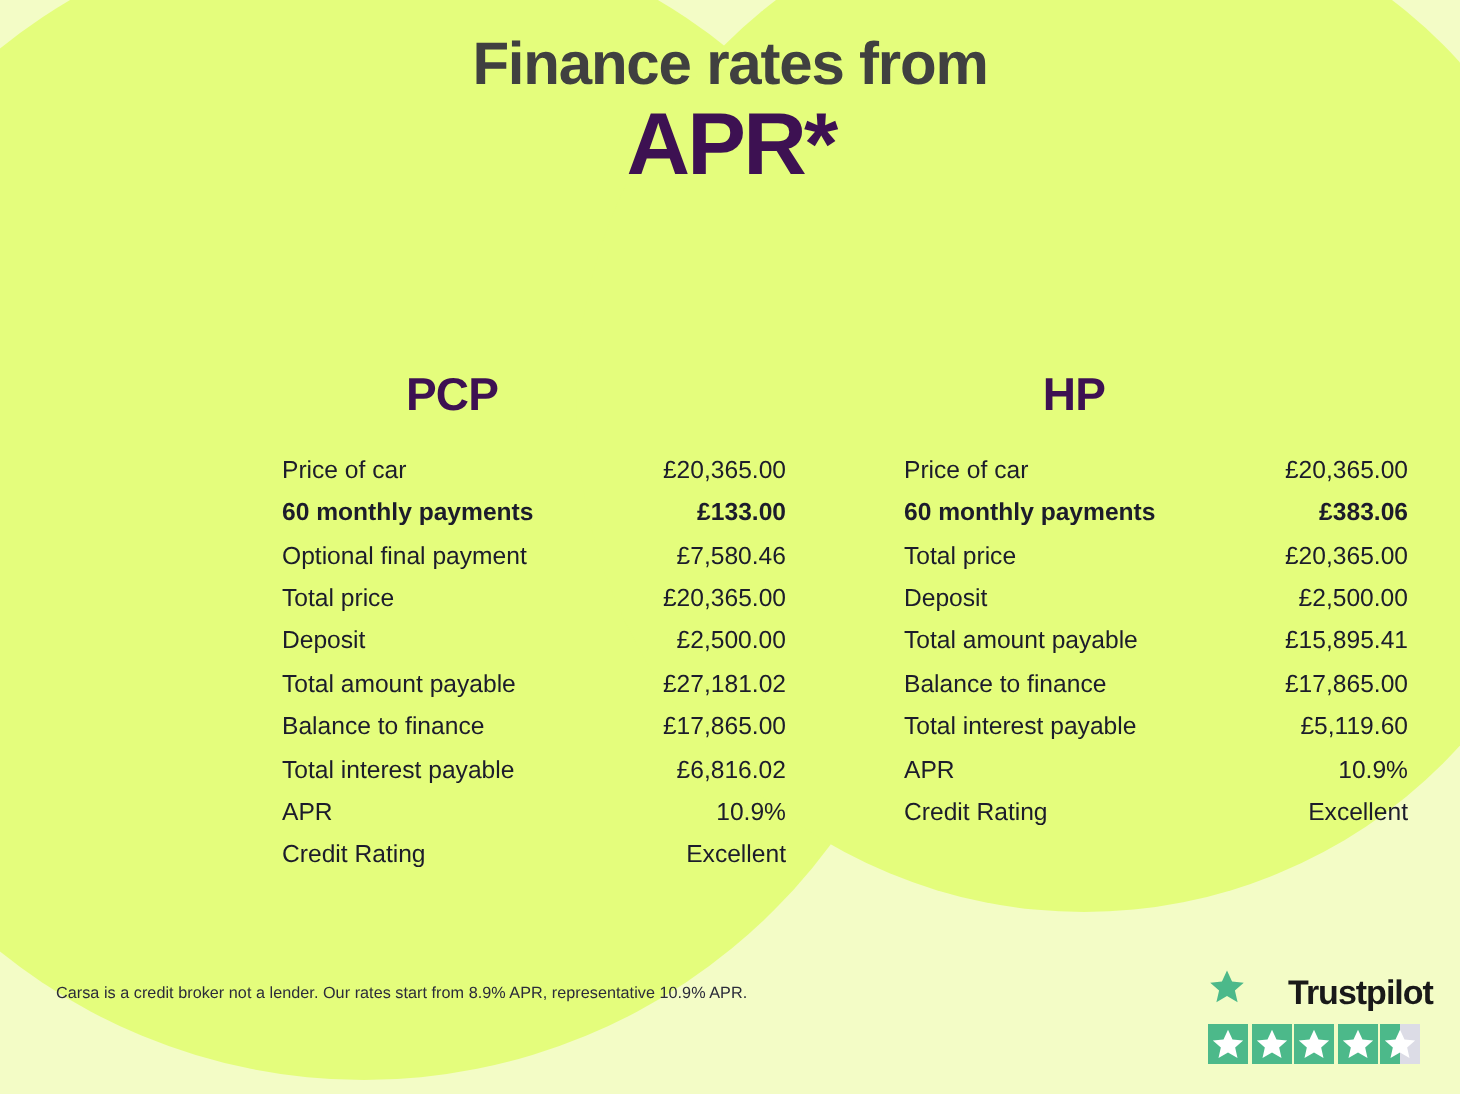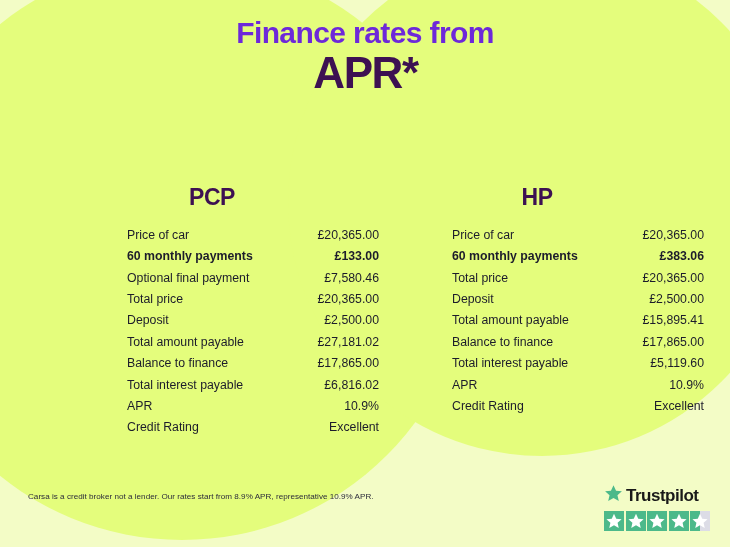--- a/index.html
+++ b/index.html
@@ -44,21 +44,21 @@
   
   #header {
     position: absolute;
     left: 0;
     top: 16px;
     width: 730px;
     text-align: center;
     z-index: 3;
   }
   #headline-small {
-    color: #6d28d9;
+    color: #404040;
     font-size: 30px;
     font-weight: bold;
     letter-spacing: -0.6px;
     line-height: 1.1;
   }
   #headline-big-wrap {
     margin-top: 2px;
     display: flex;
     align-items: baseline;
     justify-content: center;
@@ -77,21 +77,21 @@
     line-height: 1.0;
     margin-left: 1px;
   }
 
   
   .plan {
     position: absolute;
     z-index: 3;
     width: 252px;
   }
-  #plan-pcp { left: 86px;  top: 184px; }
+  #plan-pcp { left: 100px;  top: 184px; }
   #plan-hp  { left: 411px; top: 184px; }
 
   .plan-title {
     text-align: center;
     color: #3d1152;
     font-size: 23px;
     font-weight: bold;
     letter-spacing: -0.4px;
     margin-bottom: 14px;
   }
@@ -129,21 +129,21 @@
     position: absolute;
     left: 604px;
     top: 484px;
     z-index: 4;
     width: 112px;
   }
   #tp-brand {
     display: flex;
     align-items: center;
     justify-content: flex-start;
-    gap: 3px;
+    gap: 21px;
   }
   #tp-name {
     color: #191919;
     font-size: 17px;
     font-weight: bold;
     letter-spacing: -0.5px;
     line-height: 1;
   }
   #tp-stars {
     display: flex;

